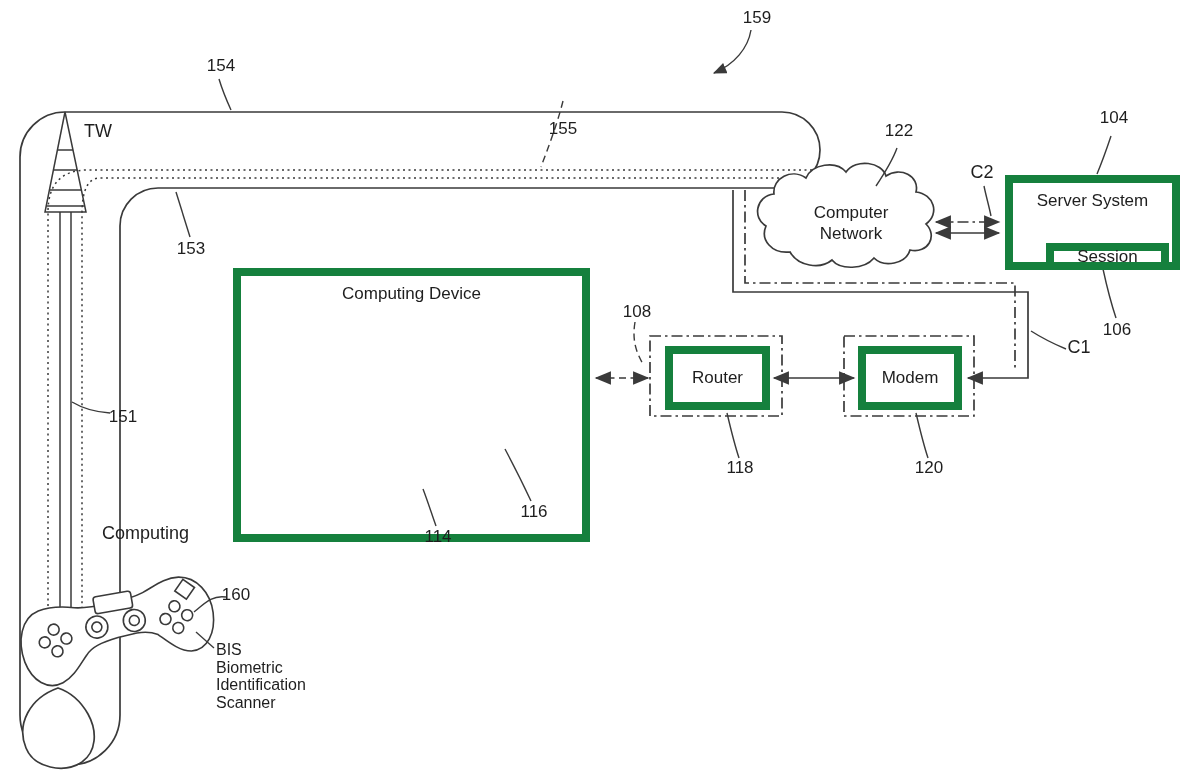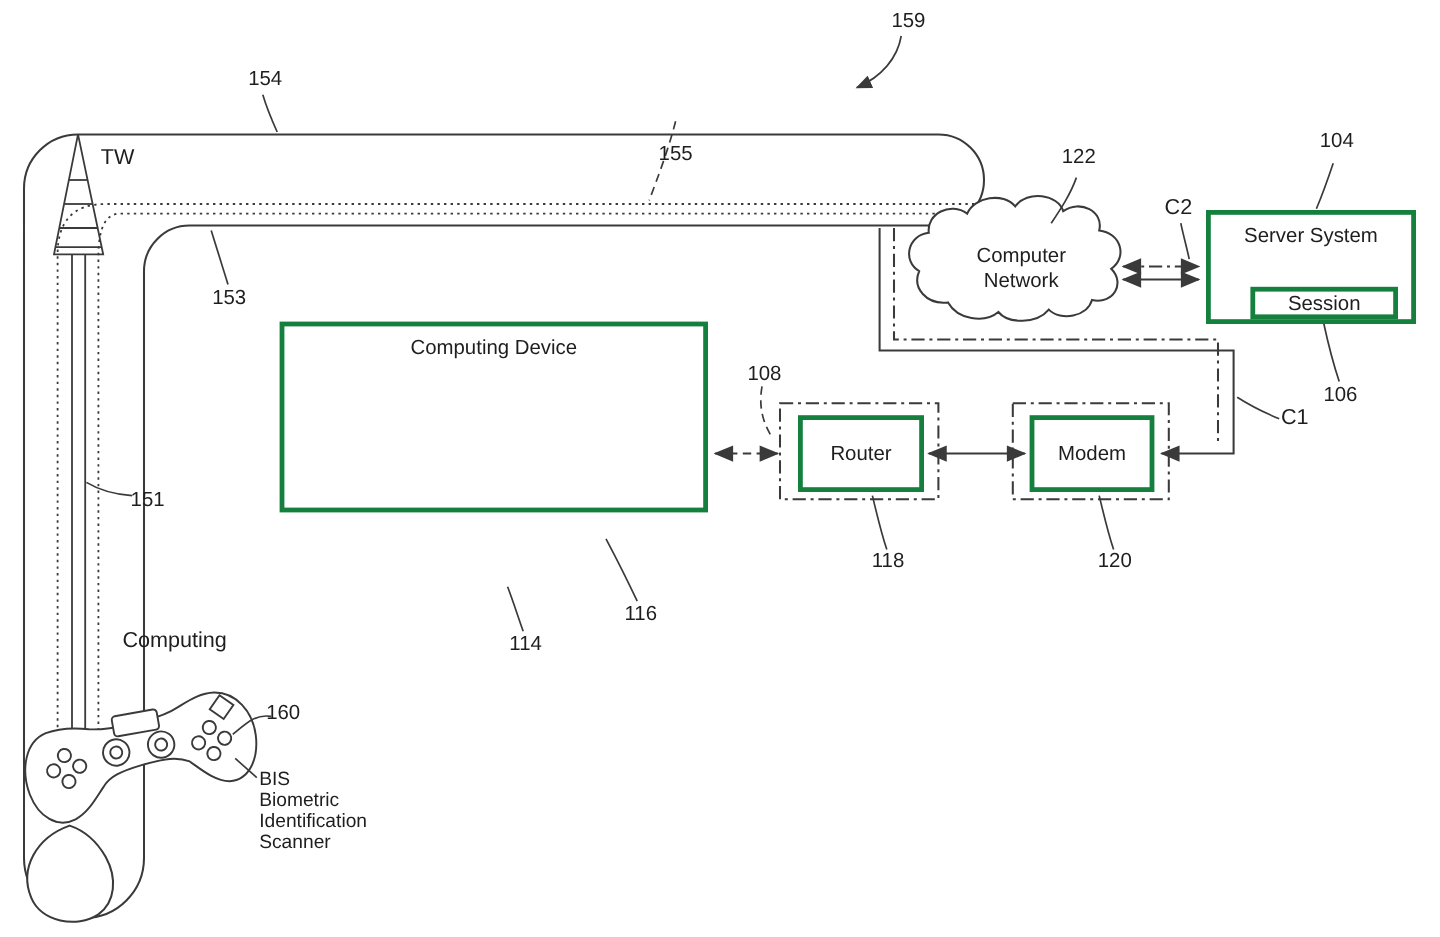--- a/index.html
+++ b/index.html
@@ -2,21 +2,21 @@
 <html><head>
 <meta charset="utf-8">
 <style>
   html,body{margin:0;padding:0;background:#ffffff;}
   .page{position:relative;width:1200px;height:781px;background:#ffffff;overflow:hidden;
         font-family:"Liberation Sans",sans-serif;color:#1e1e1e;}
   svg.linework{position:absolute;left:0;top:0;width:1200px;height:781px;}
   .ref{position:absolute;transform:translate(-50%,-50%);font-size:17px;line-height:1;white-space:nowrap;}
   .lbl{position:absolute;font-size:18px;line-height:1.1;white-space:nowrap;}
   .center{transform:translate(-50%,-50%);text-align:center;}
-  .box{position:absolute;border:4px solid #15803d;box-sizing:border-box;background:transparent;}
+  .box{position:absolute;border:8px solid #15803d;box-sizing:border-box;background:transparent;}
   .flexc{display:flex;align-items:center;justify-content:center;font-size:17px;}
   .box-title{text-align:center;padding-top:8px;font-size:17px;}
   .cloud-label{position:absolute;transform:translate(-50%,-50%);text-align:center;
                font-size:17px;line-height:21px;white-space:nowrap;}
   .bis-block{position:absolute;font-size:16px;line-height:17.5px;white-space:nowrap;}
 </style>
 </head>
 <body>
 
 <div class="page">
@@ -108,21 +108,21 @@
       <path d="M 739,458 C 735,446 731,430 727,413"></path>
       <path d="M 928,458 C 924,446 920,430 916,413"></path>
       <path d="M 897,148 C 892,162 884,174 876,186"></path>
       <path d="M 1111,136 C 1107,148 1102,162 1097,174"></path>
       <path d="M 1116,318 C 1112,306 1108,292 1103,269"></path>
       <path d="M 1066,349 C 1054,344 1042,338 1031,331"></path>
       <path d="M 984,186 C 986,196 989,206 991,216"></path>
     </g>
   </svg>
 
-  <div class="box" style="left:233px;top:268px;width:357px;height:159px;">
+  <div class="box" style="left:233px;top:268px;width:357px;height:274px;">
     <div class="box-title">Computing Device</div>
   </div>
 
 
   <div class="box flexc" style="left:665px;top:346px;width:105px;height:64px;">
     <span>Router</span>
   </div>
 
   <div class="box flexc" style="left:858px;top:346px;width:104px;height:64px;">
     <span>Modem</span>

